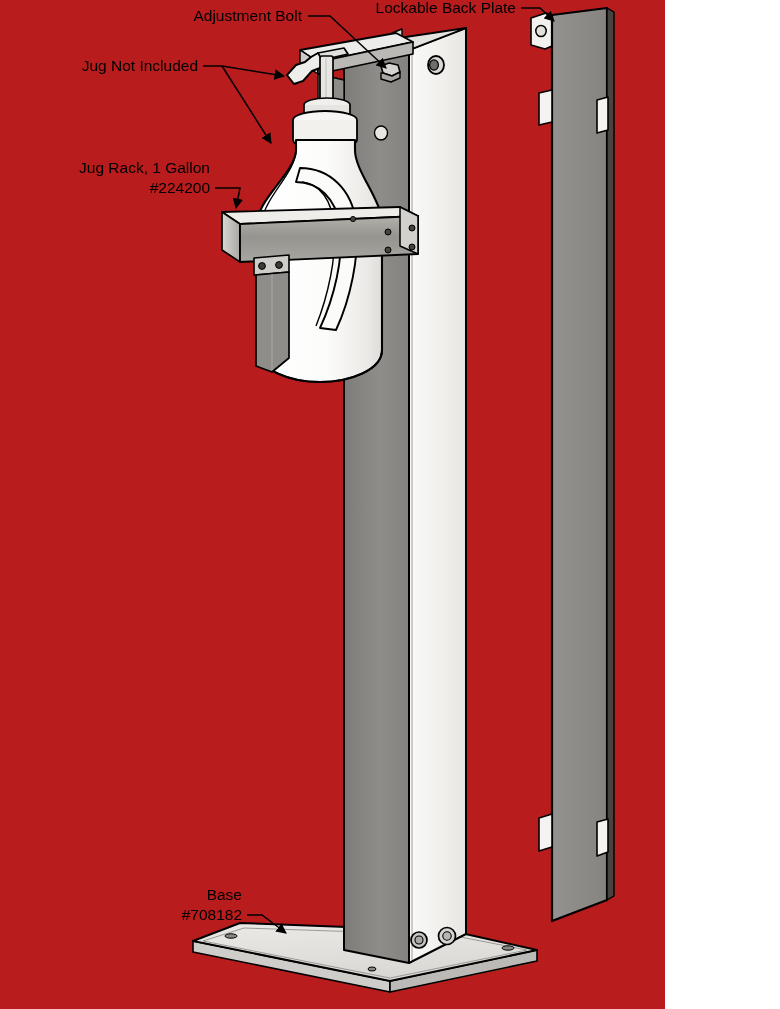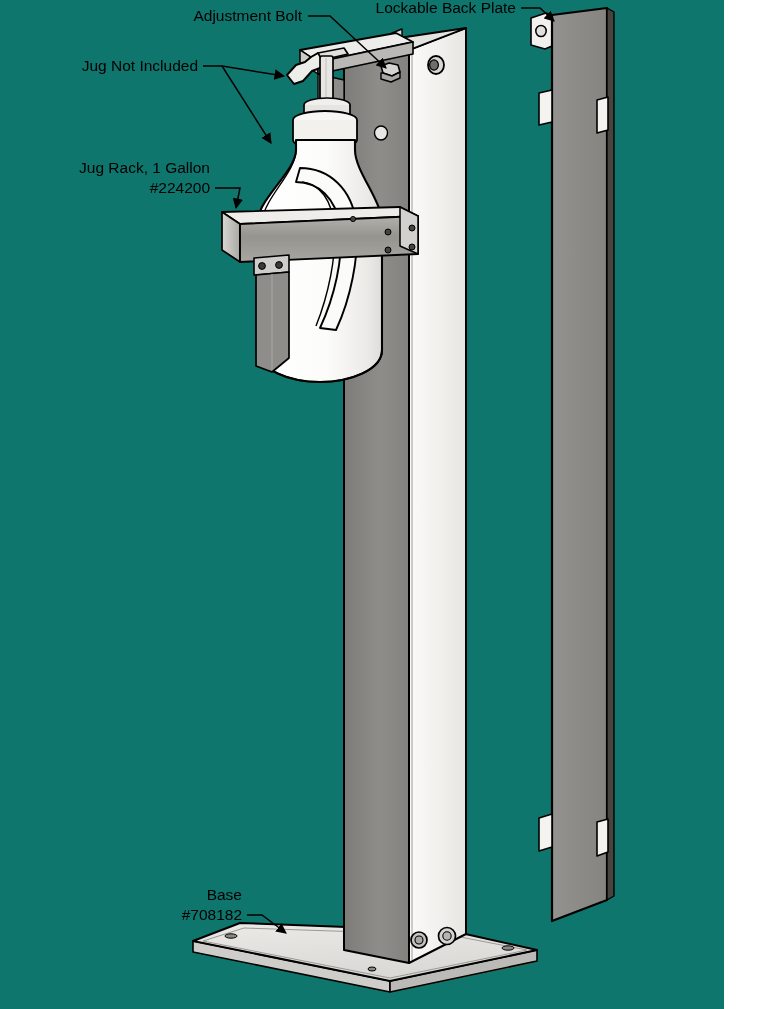--- a/index.html
+++ b/index.html
@@ -6,23 +6,23 @@
   html, body {
     margin: 0;
     padding: 0;
     background: #ffffff;
   }
   body {
     font-family: "Liberation Sans", sans-serif;
   }
   #diagram-root {
     position: relative;
-    width: 724px;
+    width: 665px;
     height: 1009px;
-    background: #0f766e;
+    background: #b91c1c;
     overflow: hidden;
   }
   svg#technical-drawing {
     display: block;
     width: 780px;
     height: 1009px;
   }
   .callout-text {
     font-family: "Liberation Sans", sans-serif;
     font-size: 15.5px;

